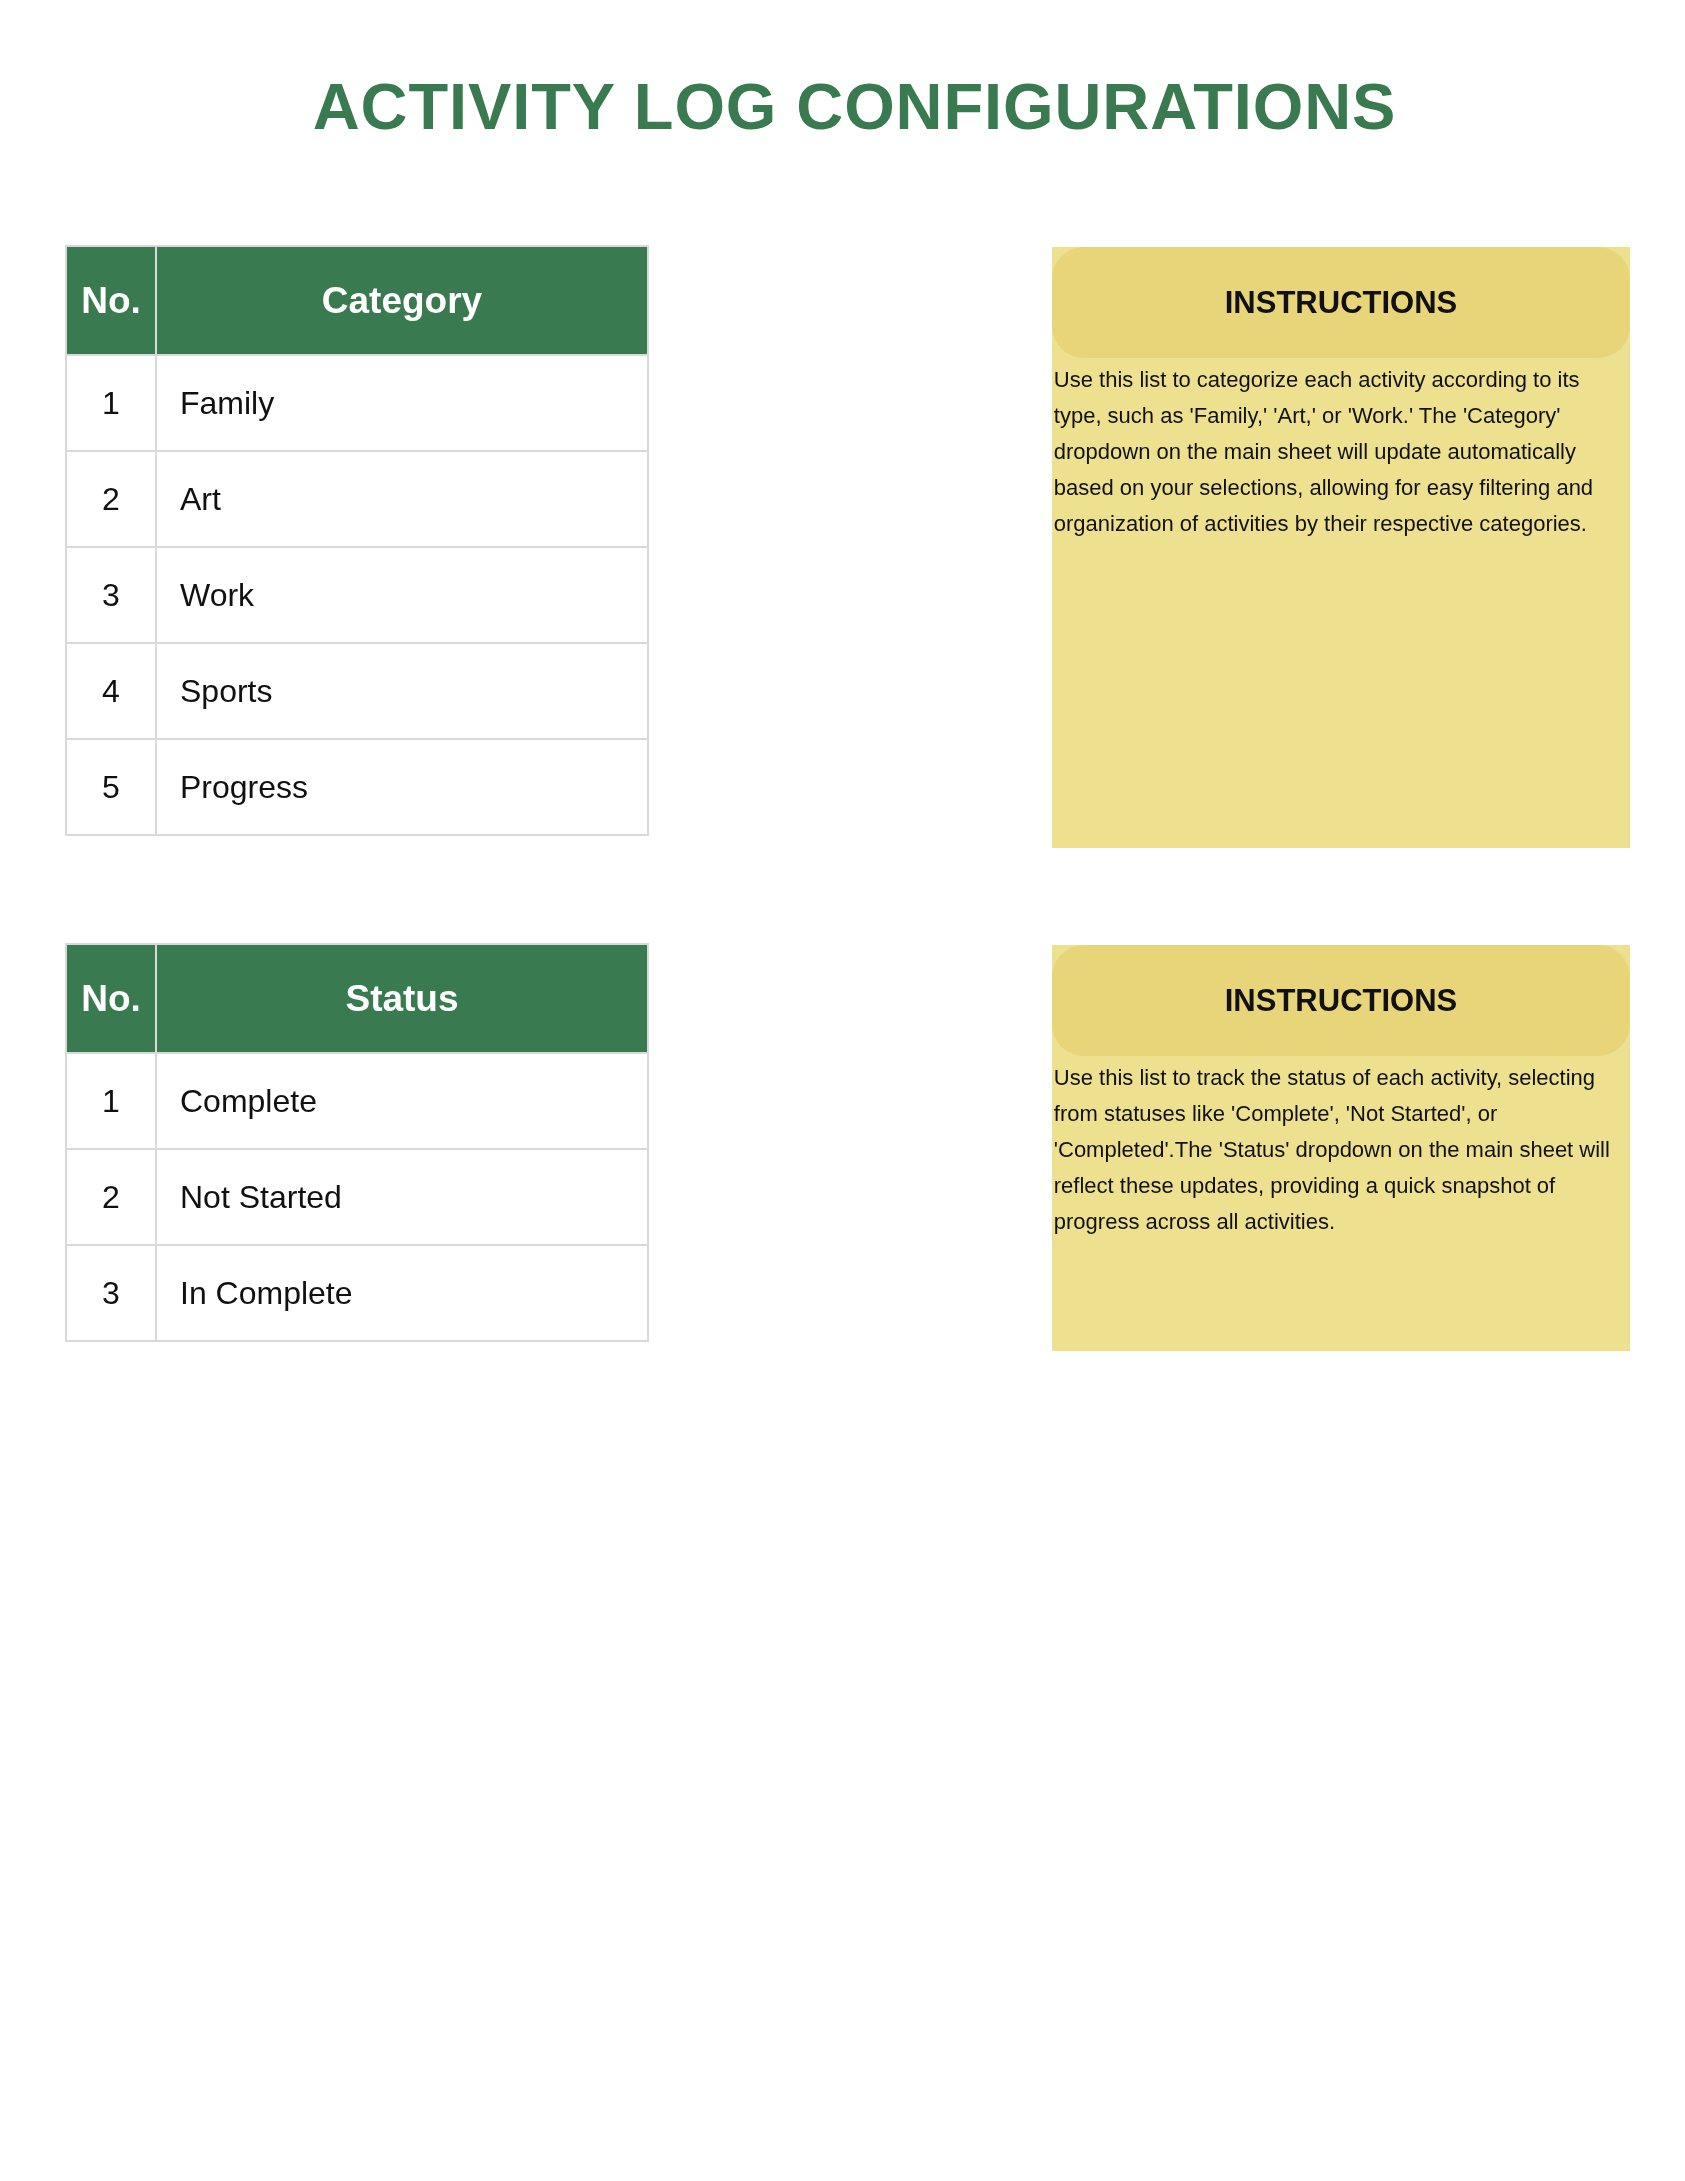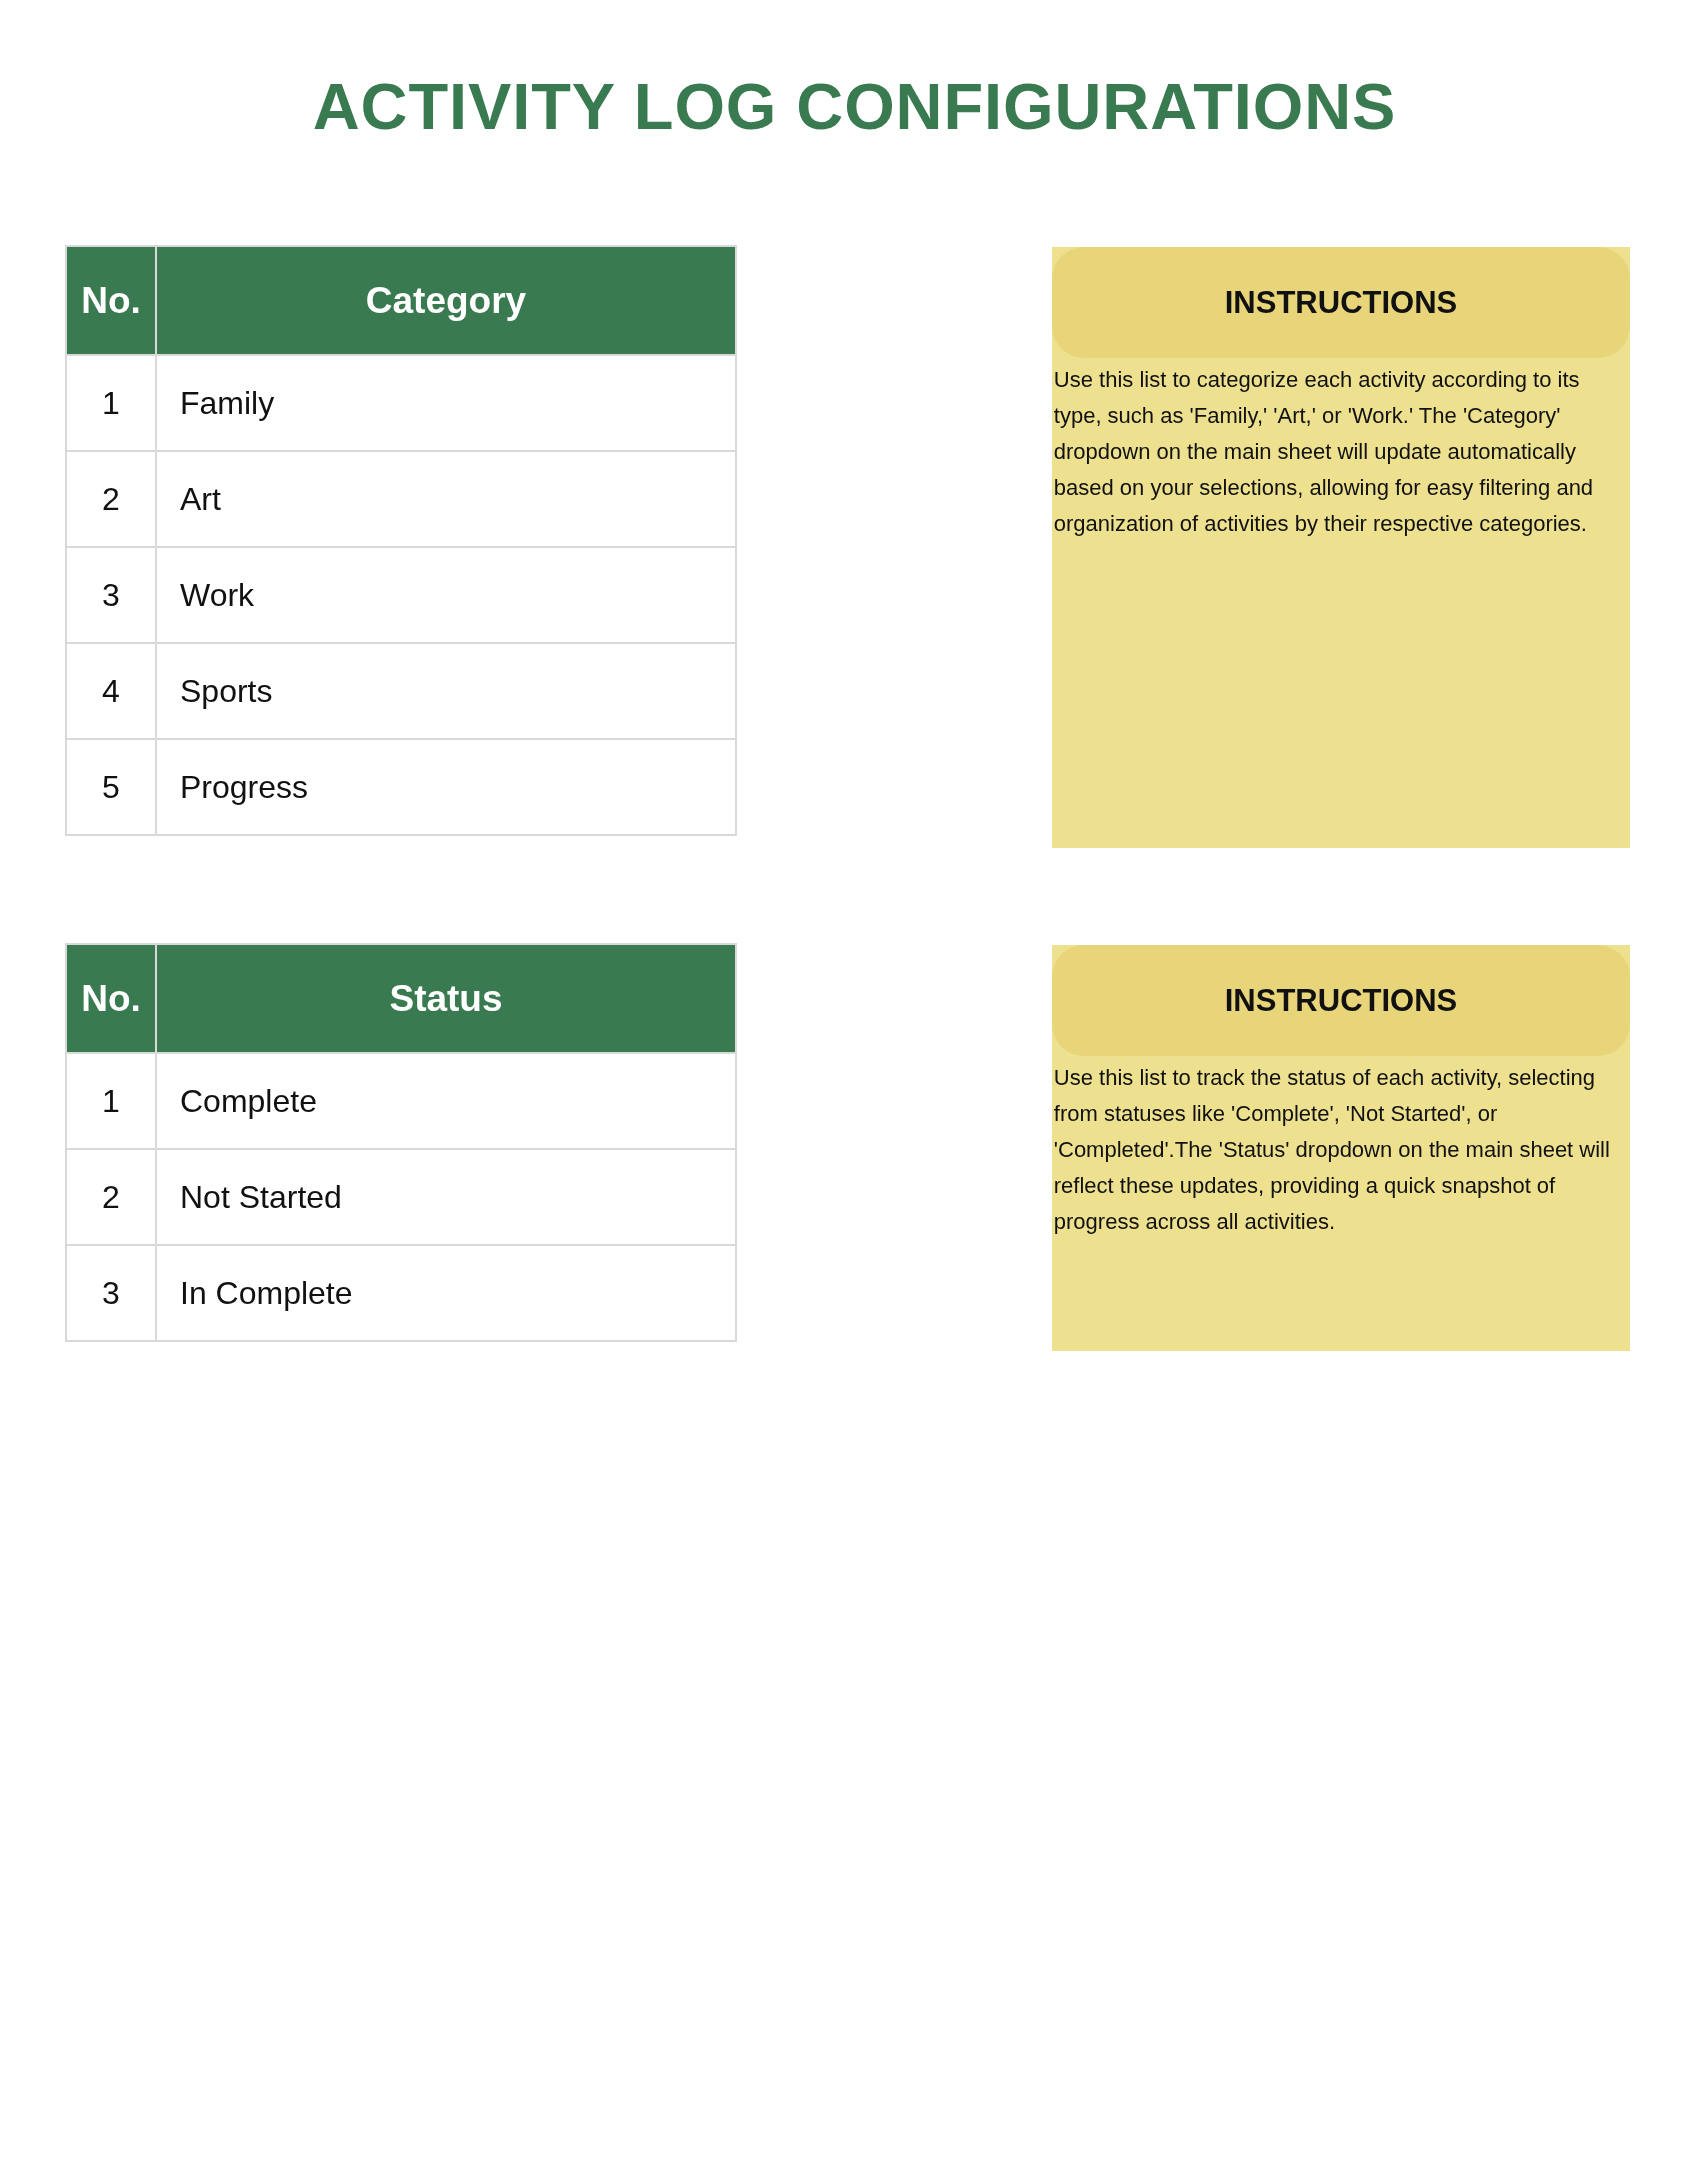--- a/index.html
+++ b/index.html
@@ -24,21 +24,21 @@
       font-size: 65px;
       font-weight: bold;
       letter-spacing: 0.9px;
       line-height: 88px;
       color: #3a7a50;
       margin: 0;
     }
     table.cfg {
       position: absolute;
       left: 65px;
-      width: 672px;
+      width: 584px;
       border-collapse: collapse;
       table-layout: fixed;
     }
     table.cfg th, table.cfg td {
       border: 2.6px solid #d9d9d9;
       padding: 0;
     }
     table.cfg th {
       background: #3a7a50;
       color: #ffffff;

